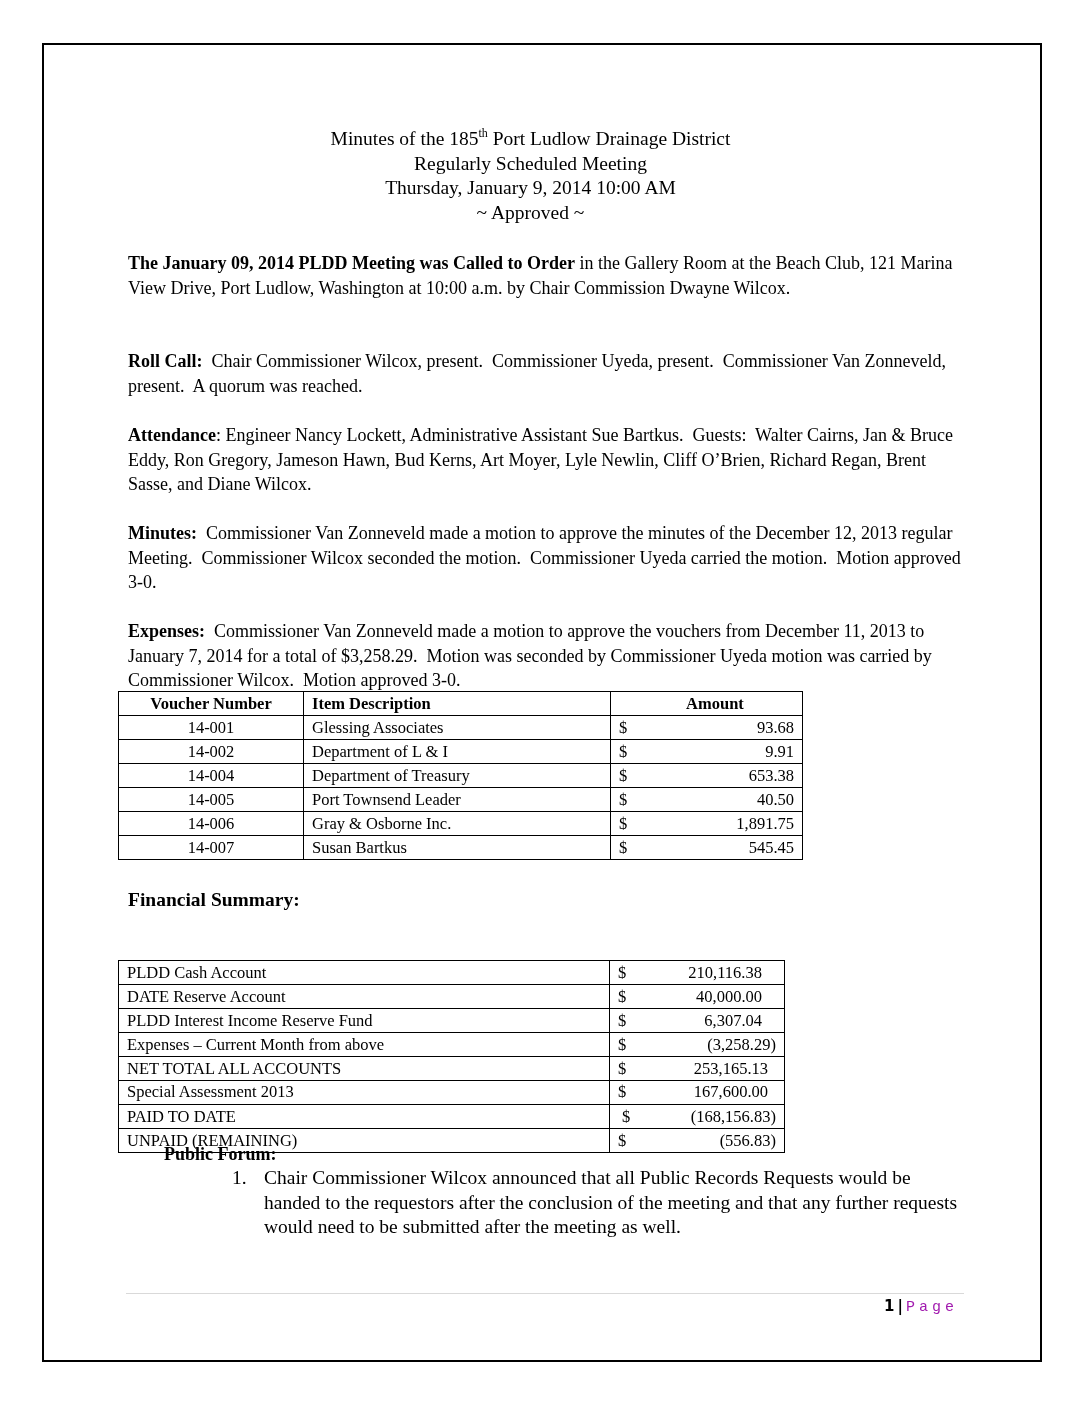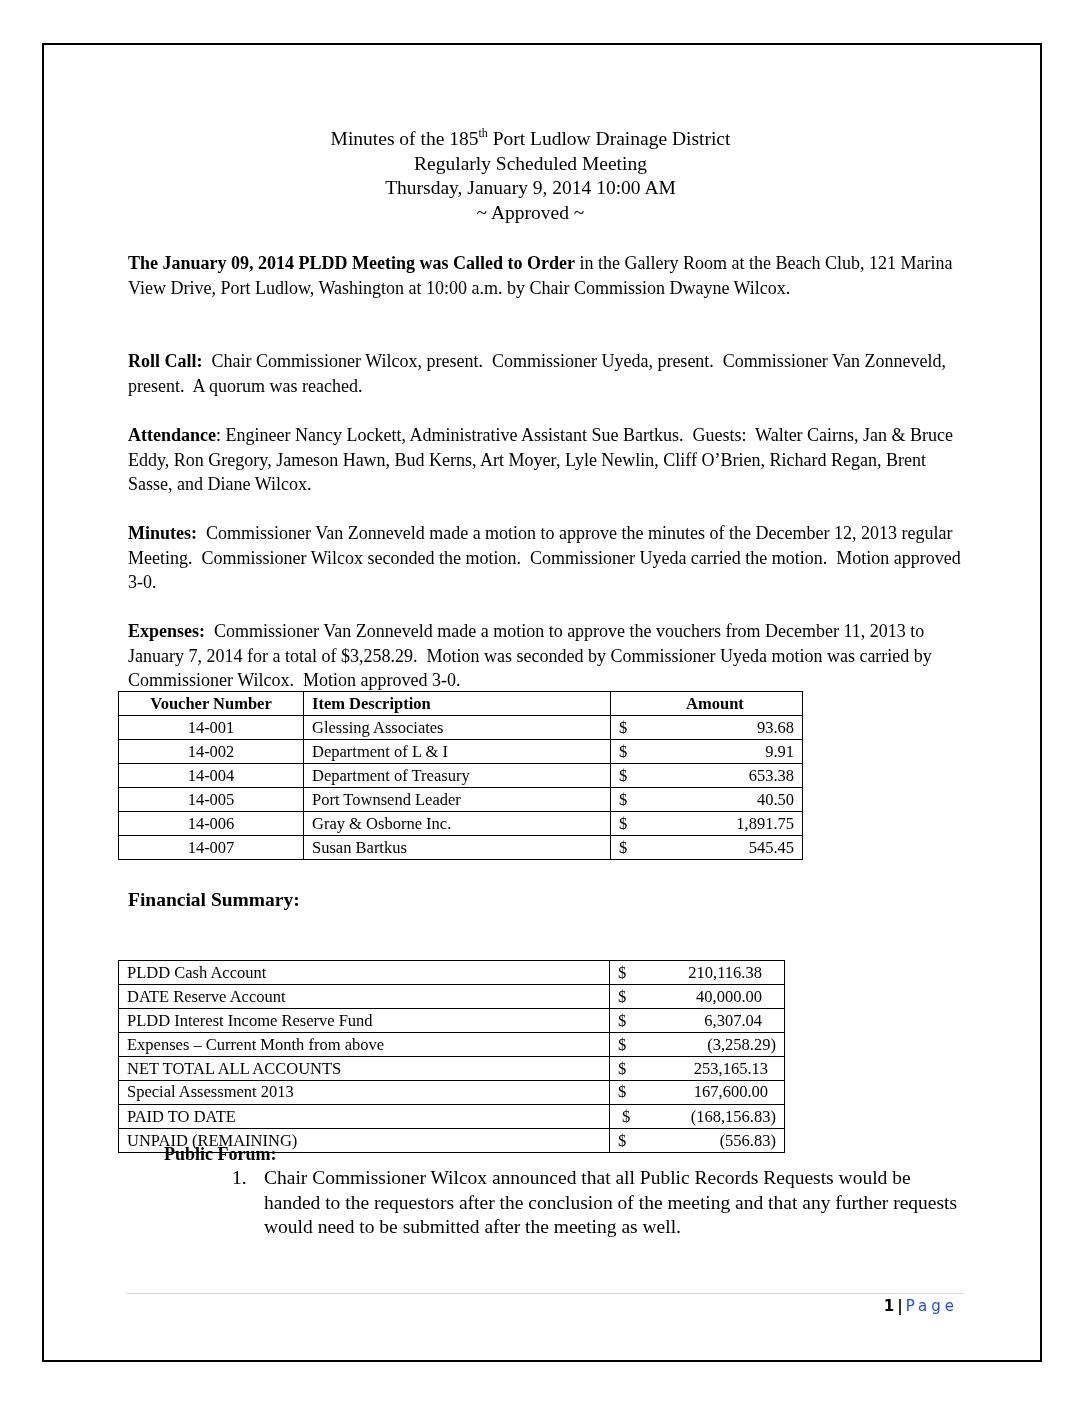--- a/index.html
+++ b/index.html
@@ -49,21 +49,21 @@
   .footer-rule {
     position: absolute; left: 126px; top: 1293px; width: 838px; height: 1px;
     background: #d9d9d9;
   }
   .footer {
     position: absolute; left: 860px; top: 1297px; width: 98px;
     font-family: "DejaVu Sans", sans-serif; font-size: 15px; text-align: right;
   }
   .footer .pnum { font-weight: bold; color: #000; }
   .footer .sep { font-weight: bold; color: #000; padding: 0 3px; }
-  .footer .plabel { color: #1d4ed8; letter-spacing: 4px; }
+  .footer .plabel { color: #a21caf; letter-spacing: 4px; font-family: Liberation Mono, monospace; }
 </style>
 </head>
 <body>
 
 <div class="page-border"></div>
 
 <div class="title-block">
   <div><span>Minutes of the 185</span><sup>th</sup><span> Port Ludlow Drainage District</span></div>
   <div>Regularly Scheduled Meeting</div>
   <div>Thursday, January 9, 2014 10:00 AM</div>

